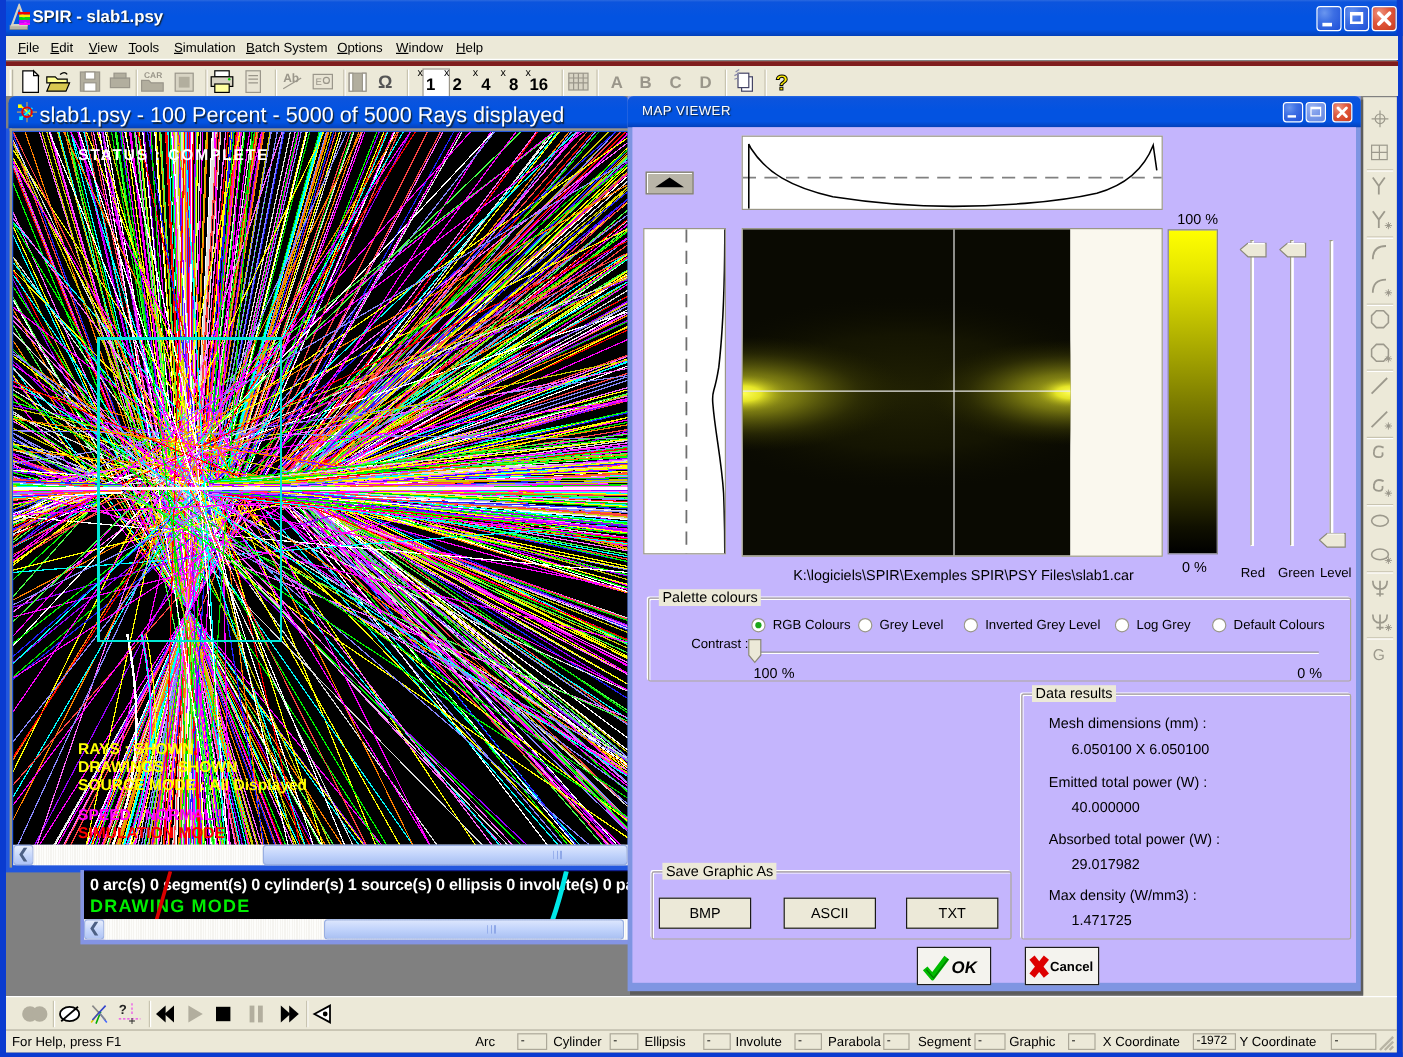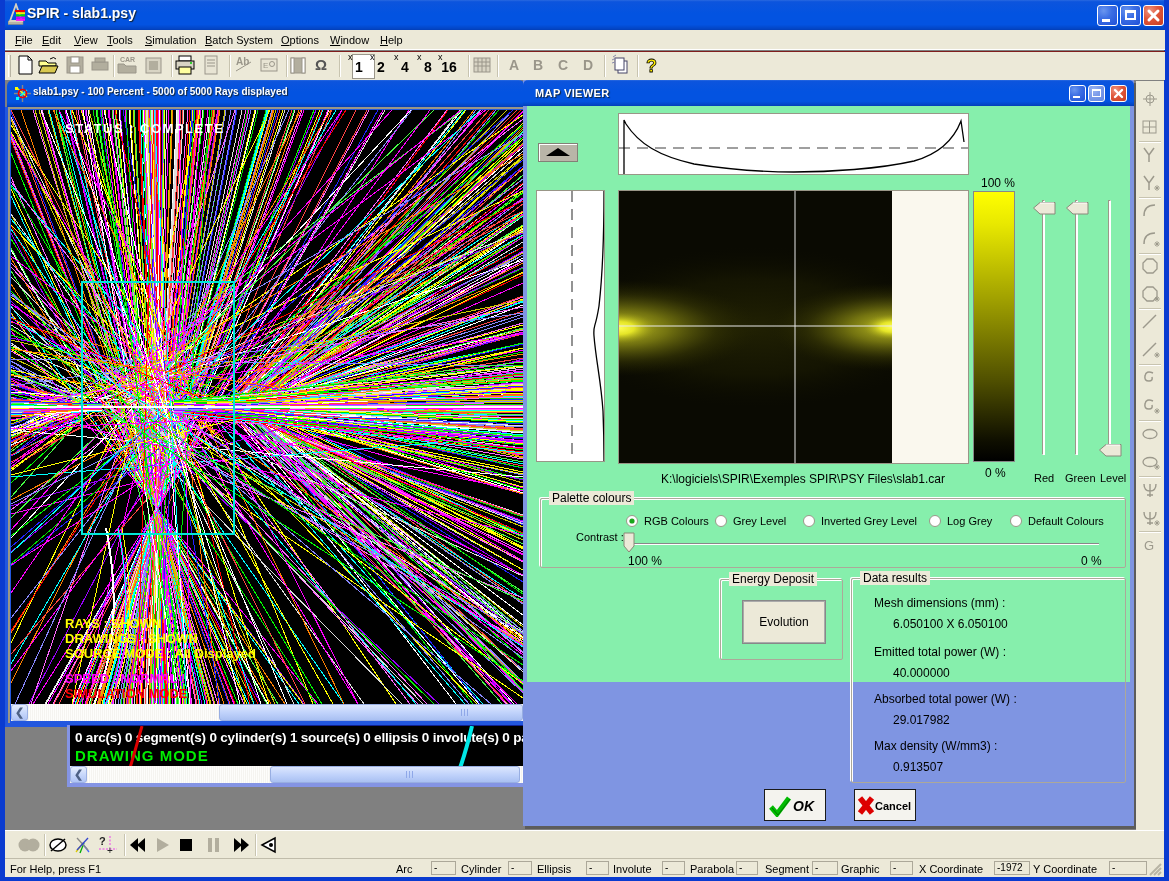--- a/index.html
+++ b/index.html
@@ -51,21 +51,21 @@
     <span style="left:37px"><u>E</u>dit</span>
     <span style="left:69px"><u>V</u>iew</span>
     <span style="left:102px"><u>T</u>ools</span>
     <span style="left:140px"><u>S</u>imulation</span>
     <span style="left:200px"><u>B</u>atch System</span>
     <span style="left:276px"><u>O</u>ptions</span>
     <span style="left:325px"><u>W</u>indow</span>
     <span style="left:375px"><u>H</u>elp</span>
 </div>
 
-<div class="abs" style="left:5px;top:51px;width:1160px;height:29px;background:#ece9d8;border-top:1px solid #7f1d1d" id="toptb">
+<div class="abs" style="left:5px;top:51px;width:1160px;height:29px;background:#ece9d8;border-top:4px solid #7f1d1d" id="toptb">
     <div style="position:absolute;left:3px;top:3px;width:3px;height:22px;border-left:1px solid #fff;border-right:1px solid #b8b4a4"></div>
     <svg style="position:absolute;left:9px;top:2px" width="22" height="22" viewBox="0 0 22 22">
       <path d="M5 2 h9 l4 4 v14 h-13 z" fill="#fff" stroke="#000"></path>
       <path d="M14 2 l4 4 h-4 z" fill="#fff" stroke="#000"></path>
     </svg>
     <svg style="position:absolute;left:32px;top:2px" width="22" height="22" viewBox="0 0 22 22">
       <path d="M2 7 h7 l2 2 h8 v3 h-17 z" fill="#ffff90" stroke="#000"></path>
       <path d="M2 19 l3 -7 h16 l-3 7 z" fill="#d8c850" stroke="#000"></path>
       <path d="M13 5 q4 -3 6 0" fill="none" stroke="#000"></path>
     </svg>
@@ -327,21 +327,21 @@
       <g stroke="#888" stroke-width="1.4">
           <line x1="8.5" y1="0" x2="8.5" y2="17"></line>
           <line x1="0" y1="8.5" x2="17" y2="8.5"></line>
         </g>
       <line x1="3" y1="3" x2="13" y2="12" stroke="#ff0" stroke-width="1.4"></line>
         <line x1="13" y1="5" x2="4" y2="13" stroke="#0ff" stroke-width="1.4"></line>
       <rect x="1" y="2" width="3" height="3" fill="#ff0"></rect>
         <rect x="2" y="12" width="3" height="3" fill="#0ff"></rect>
       <circle cx="8.5" cy="8.5" r="4" fill="none" stroke="#e00" stroke-width="1.6"></circle>
     </svg>
-    <div class="abs" style="left:26px;top:6px;font-size:10px;font-weight:bold;color:#fff;text-shadow:1px 1px 1px #123">slab1.psy - 100 Percent - 5000 of 5000 Rays displayed</div>
+    <div class="abs" style="left:26px;top:6px;font-size:18px;font-weight:normal;color:#fff;text-shadow:1px 1px 1px #123">slab1.psy - 100 Percent - 5000 of 5000 Rays displayed</div>
   </div>
   <div class="abs" style="left:0;top:27px;width:520px;height:620px;background:#2257de"></div>
   <div class="abs" style="left:3px;top:27px;width:517px;height:616px;border:1px solid #9a9686;border-width:2px 0 0 2px">
     <svg class="abs" style="left:1px;top:1px;background:#000" width="512" height="594" shape-rendering="crispEdges">
         <line x1="223" y1="296" x2="512" y2="311" stroke="#00ff00" stroke-width="1"></line>
 <line x1="223" y1="285" x2="469" y2="594" stroke="#00ffff" stroke-width="1"></line>
 <line x1="223" y1="297" x2="512" y2="306" stroke="#8888ff" stroke-width="1"></line>
 <line x1="223" y1="302" x2="512" y2="411" stroke="#9900ff" stroke-width="1"></line>
 <line x1="223" y1="302" x2="512" y2="19" stroke="#cccc00" stroke-width="1"></line>
 <line x1="223" y1="290" x2="512" y2="186" stroke="#ff4444" stroke-width="1"></line>
@@ -1346,35 +1346,35 @@
   <div class="abs" style="left:3px;top:41px;width:1060px;height:17px;background:#f3f1ec">
       <div style="position:absolute;left:0;top:0;width:17px;height:17px;border-radius:3px;background:linear-gradient(180deg,#e7eefc,#c8d8fb 50%,#b0c4f5);border:1px solid #9cb1e4;color:#4d6185;font-weight:bold;text-align:center;line-height:15px;font-size:11px">❮</div>
       <div style="position:absolute;left:17px;top:0;right:0;height:17px;background:repeating-linear-gradient(90deg,#f5f4f0 0 1px,#fdfdfb 1px 2px)"></div>
       <div style="position:absolute;left:200px;top:0;width:250px;height:17px;border-radius:3px;background:linear-gradient(180deg,#dce6fd,#c1d3fb 50%,#a9c0f2);border:1px solid #98aee2"></div>
       <div style="position:absolute;left:336px;top:5px;width:9px;height:7px;background:repeating-linear-gradient(90deg,#8fa8e8 0 1px,transparent 1px 3px)"></div>
     </div>
 </div>
 
 <div class="abs" style="left:523px;top:80px;width:611px;height:746px;background:#7f95e2;box-shadow:2px 3px 0 rgba(80,80,80,.75)">
   <div class="abs tb" style="left:0;top:0;width:611px;height:26px;border-radius:5px 5px 0 0">
-    <div class="abs" style="left:12px;top:7px;font-size:11px;font-weight:bold;color:#fff;text-shadow:1px 1px 1px #123;letter-spacing:.4px">MAP VIEWER</div>
+    <div class="abs" style="left:12px;top:7px;font-size:11px;font-weight:normal;color:#fff;text-shadow:1px 1px 1px #123;letter-spacing:.4px">MAP VIEWER</div>
     <div class="xpbtn bmin" style="left:546px;top:5px;width:17px;height:17px">
         <div style="position:absolute;left:3px;bottom:3px;width:7px;height:2px;background:#fff"></div>
       </div>
     <div class="xpbtn" style="left:565px;top:5px;width:17px;height:17px;background:radial-gradient(circle at 30% 25%,#9ab4f2 0%,#7e9cea 40%,#6387e2 100%)">
         <div style="position:absolute;left:3px;top:3px;width:9px;height:8px;border:1.5px solid #fff;border-top-width:2.5px"></div>
       </div>
     <div class="xpbtn bclose" style="left:587px;top:5px;width:17px;height:17px"><svg width="15" height="15">
           <g stroke="#fff" stroke-width="2.4" stroke-linecap="round">
             <line x1="4" y1="4" x2="11" y2="11"></line>
             <line x1="11" y1="4" x2="4" y2="11"></line>
           </g>
         </svg></div>
   </div>
-  <div class="abs" style="left:4px;top:26px;width:603px;height:576px;background:#86efac">
+  <div class="abs" style="left:4px;top:26px;width:603px;height:713px;background:#c4b5fd">
 
     <div class="abs" style="left:11px;top:37px;width:40px;height:19px;background:#b9b5a8;border:1px solid #828076;box-shadow:1px 1px 0 #fff inset">
       <svg width="38" height="17">
           <polygon points="19,4 31,12 7,12" fill="#000"></polygon>
         </svg>
     </div>
 
     <svg class="abs" style="left:91px;top:7px;background:#fff;border:1px solid #999687" width="351" height="62">
       <line x1="0" y1="34" x2="351" y2="34" stroke="#808080" stroke-width="1.5" stroke-dasharray="11 7"></line>
       <path d="M 5 60 L 5 6 L 7 10 C 20 30,40 42,75 50 C 120 57,150 58,175 58 C 210 58,260 55,295 47 C 320 40,335 25,342 7 L 345 28" fill="none" stroke="#000" stroke-width="1.3"></path>
@@ -1466,38 +1466,40 @@
       <div style="position:absolute;left:35px;top:32px;font-size:11px;color:#000">Contrast :</div>
       <div class="abs" style="left:86px;top:44px;width:472px;height:2px;border-top:1px solid #888;border-bottom:1px solid #fff"></div>
       <svg class="abs" style="left:82px;top:33px" width="12" height="22">
           <polygon points="1,1 11,1 11,14 6,20 1,14" fill="#ece9d8" stroke="#8a8877"></polygon>
         </svg>
       <div class="t12" style="left:87px;top:55px">100 %</div>
       <div class="t12" style="left:540px;top:55px">0 %</div>
     </div>
 
 
-    <div class="grp" style="left:193px;top:473px;width:123px;height:81px">
-        <b>Energy Deposit</b>
-      <div class="btn" style="left:21px;top:20px;width:84px;height:44px;line-height:42px;border-color:#888;box-shadow:0 0 0 1px #aaa inset">Evolution</div>
-    </div>
 
     <div class="grp" style="left:324px;top:472px;width:275px;height:205px">
         <b>Data results</b>
       <div class="t12" style="left:22px;top:17px">Mesh dimensions (mm) :</div>
       <div class="t12" style="left:41px;top:38px">6.050100 X 6.050100</div>
       <div class="t12" style="left:22px;top:66px">Emitted total power (W) :</div>
       <div class="t12" style="left:41px;top:87px">40.000000</div>
       <div class="t12" style="left:22px;top:113px">Absorbed total power (W) :</div>
       <div class="t12" style="left:41px;top:134px">29.017982</div>
       <div class="t12" style="left:22px;top:160px">Max density (W/mm3) :</div>
-      <div class="t12" style="left:41px;top:181px">0.913507</div>
+      <div class="t12" style="left:41px;top:181px">1.471725</div>
     </div>
 
 
+    <div class="grp" style="left:16px;top:620px;width:300px;height:57px">
+        <b>Save Graphic As</b>
+      <div class="btn" style="left:5px;top:21px;width:77px;height:26px;line-height:24px">BMP</div>
+      <div class="btn" style="left:109px;top:21px;width:77px;height:26px;line-height:24px">ASCII</div>
+      <div class="btn" style="left:211px;top:21px;width:77px;height:26px;line-height:24px">TXT</div>
+    </div>
 
     <div class="btn" style="left:237px;top:683px;width:62px;height:32px;background:#f4f3ee">
       <svg width="24" height="22" style="position:absolute;left:3px;top:5px">
           <path d="M 3 12 L 9 19 L 21 3" fill="none" stroke="#00bb00" stroke-width="5"></path>
           <path d="M 3 12 L 9 19 L 21 3" fill="none" stroke="#007700" stroke-width="1" transform="translate(1,1)"></path>
         </svg>
       <span style="position:absolute;left:28px;top:8px;font-size:14px;font-weight:bold;font-style:italic">OK</span>
     </div>
     <div class="btn" style="left:327px;top:683px;width:62px;height:32px;background:#f4f3ee">
       <svg width="20" height="24" style="position:absolute;left:1px;top:4px">

